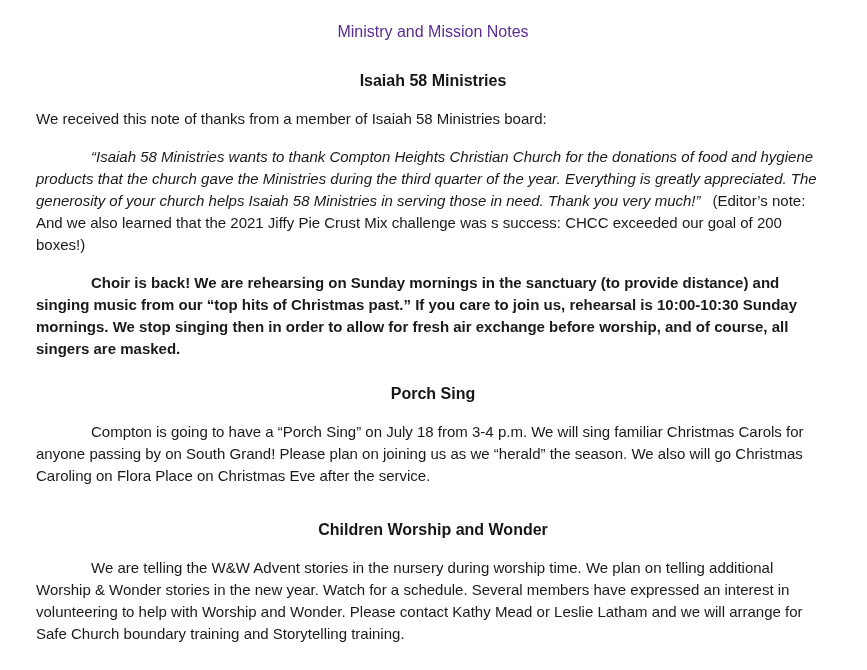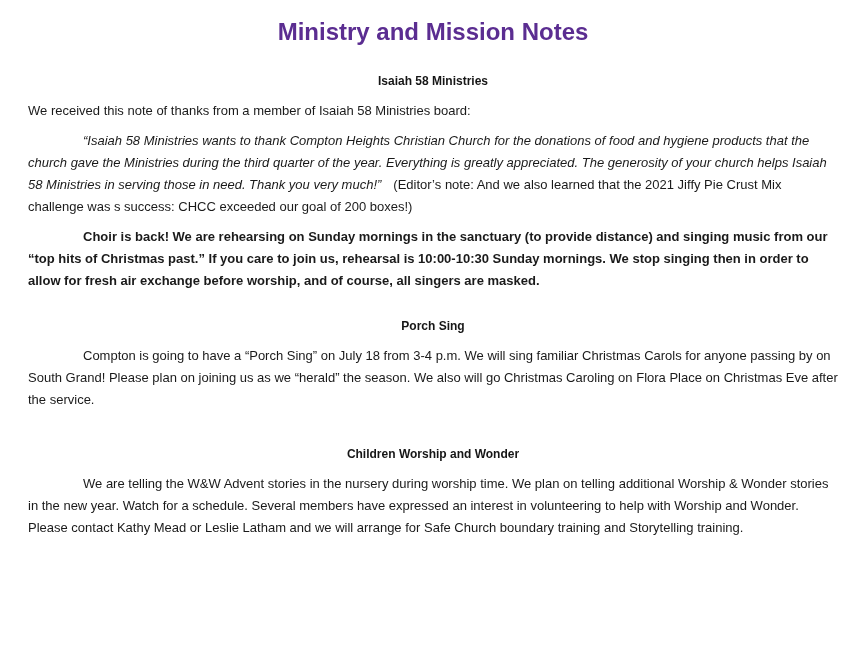--- a/index.html
+++ b/index.html
@@ -13,41 +13,41 @@
     box-sizing: border-box;
     padding: 0 21px 0 20px;
     background: #ffffff;
     font-family: "Liberation Sans", "DejaVu Sans", sans-serif;
     color: #1a1a1a;
     overflow: hidden;
   }
   .page-title {
     margin: 20px 0 0 0;
     text-align: center;
-    font-size: 24px;
+    font-size: 16px;
     line-height: 24px;
-    font-weight: bold;
+    font-weight: normal;
     color: #5b2d91;
   }
   .section-heading {
     text-align: center;
-    font-size: 12px;
+    font-size: 16px;
     line-height: 22px;
     font-weight: bold;
     color: #161616;
     margin: 0;
   }
   .heading-isaiah   { margin-top: 26px; }
   .heading-choir    { margin-top: 18px; }
   .heading-porch    { margin-top: 23px; }
   .heading-children { margin-top: 32px; }
   p.body-text {
-    font-size: 13px;
+    font-size: 15px;
     line-height: 22px;
-    margin: 8px;
+    margin: 16px;
     text-align: left;
   }
   .para-intro    { margin-top: 28px; }
   .para-quote    { margin-top: 20px; text-indent: 55px; }
   .para-choir    { margin-top: 13px; text-indent: 55px; font-weight: bold; }
   .para-porch    { margin-top: 10px; text-indent: 55px; }
   .para-children { margin-top: 12px; text-indent: 55px; }
   .quote-italic { font-style: italic; }
   .editor-note  { font-style: normal; margin-left: 12px; }
 </style>

